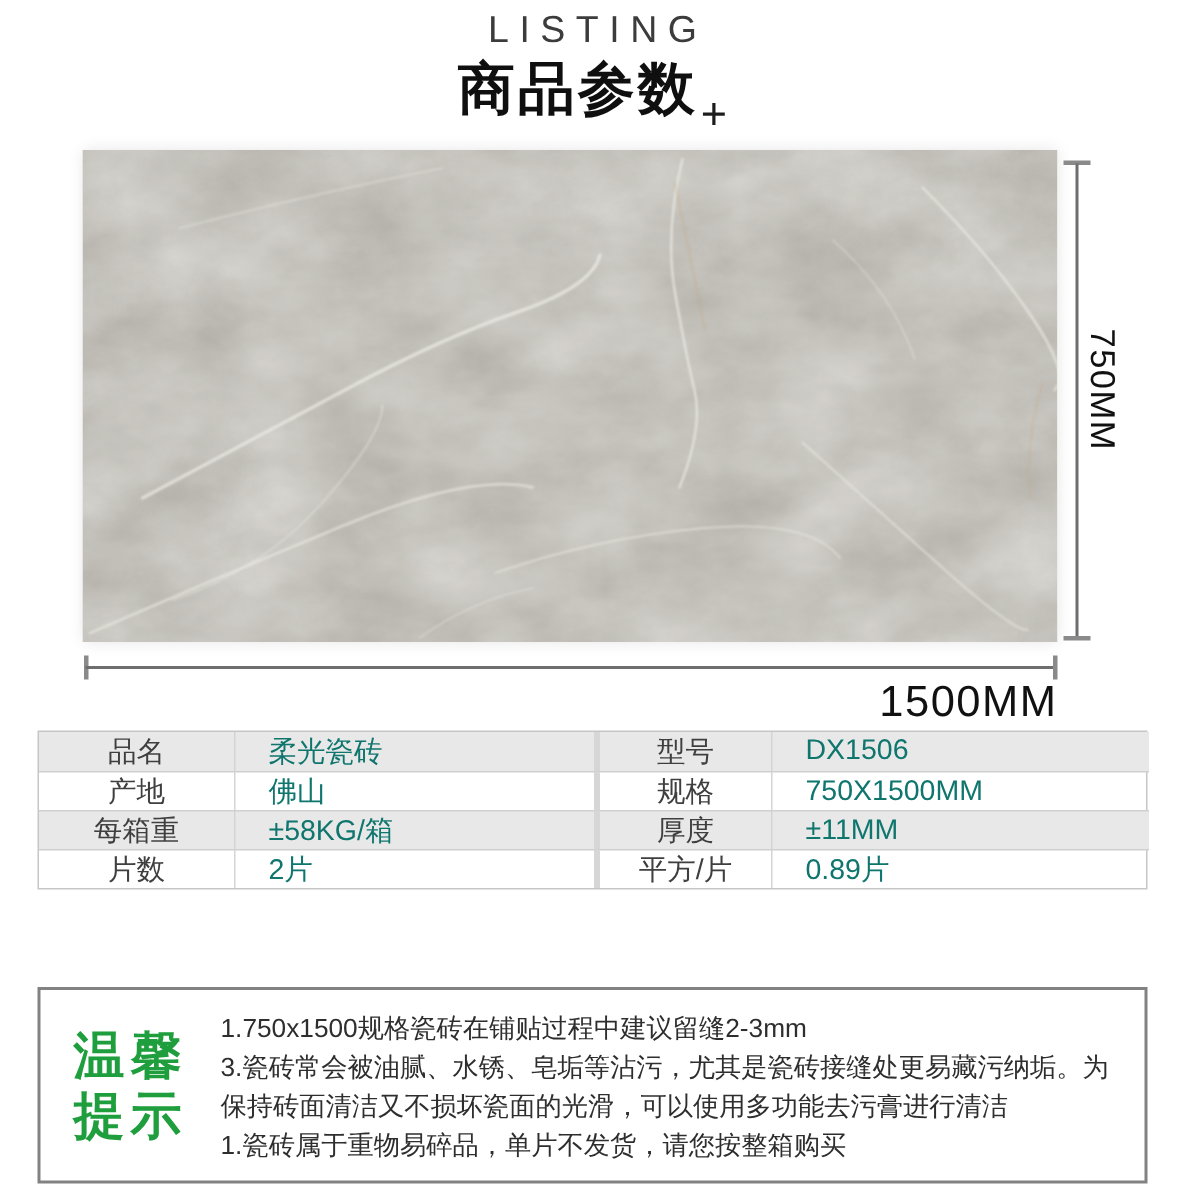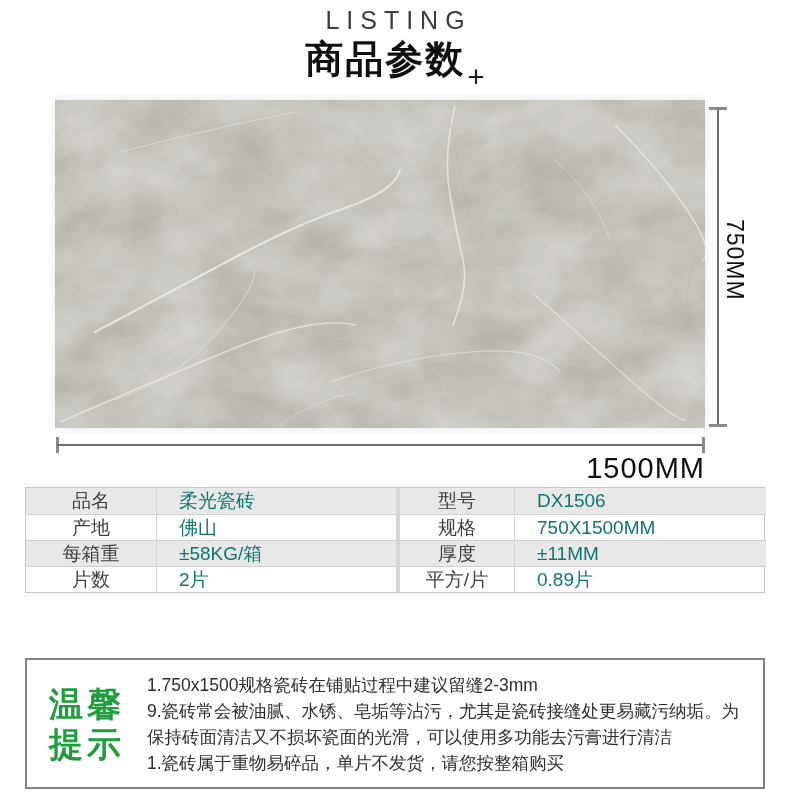--- a/index.html
+++ b/index.html
@@ -163,18 +163,18 @@
     <div class="cell value c3">0.89片</div>
   </div>
 
   <div class="tips">
     <div class="tips-title">
       <span>温馨</span>
       <span>提示</span>
     </div>
     <div class="tips-body">
       <p>1.750x1500规格瓷砖在铺贴过程中建议留缝2-3mm</p>
-      <p>9.瓷砖常会被油腻、水锈、皂垢等沾污，尤其是瓷砖接缝处更易藏污纳垢。为保持砖面清洁又不损坏瓷面的光滑，可以使用多功能去污膏进行清洁</p>
+      <p>3.瓷砖常会被油腻、水锈、皂垢等沾污，尤其是瓷砖接缝处更易藏污纳垢。为保持砖面清洁又不损坏瓷面的光滑，可以使用多功能去污膏进行清洁</p>
       <p>1.瓷砖属于重物易碎品，单片不发货，请您按整箱购买</p>
     </div>
   </div>
 
 </div>
 
 </body></html>

